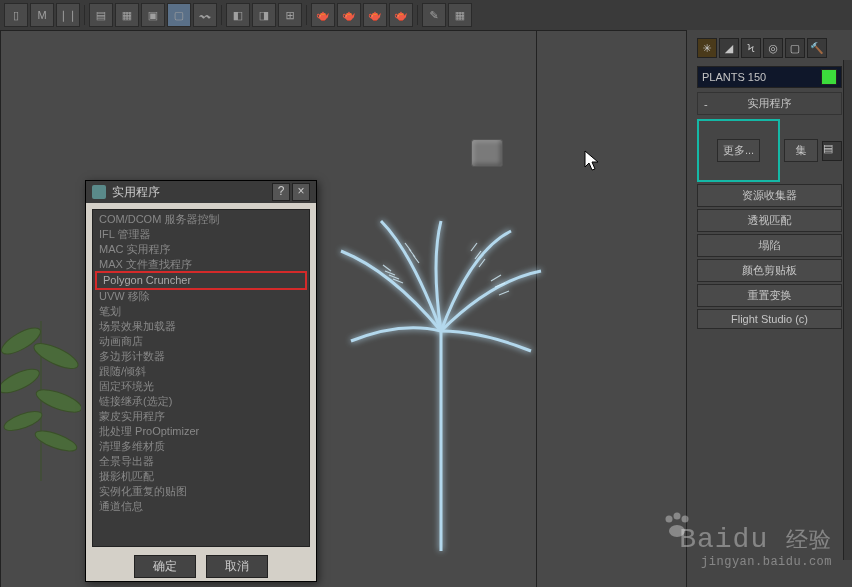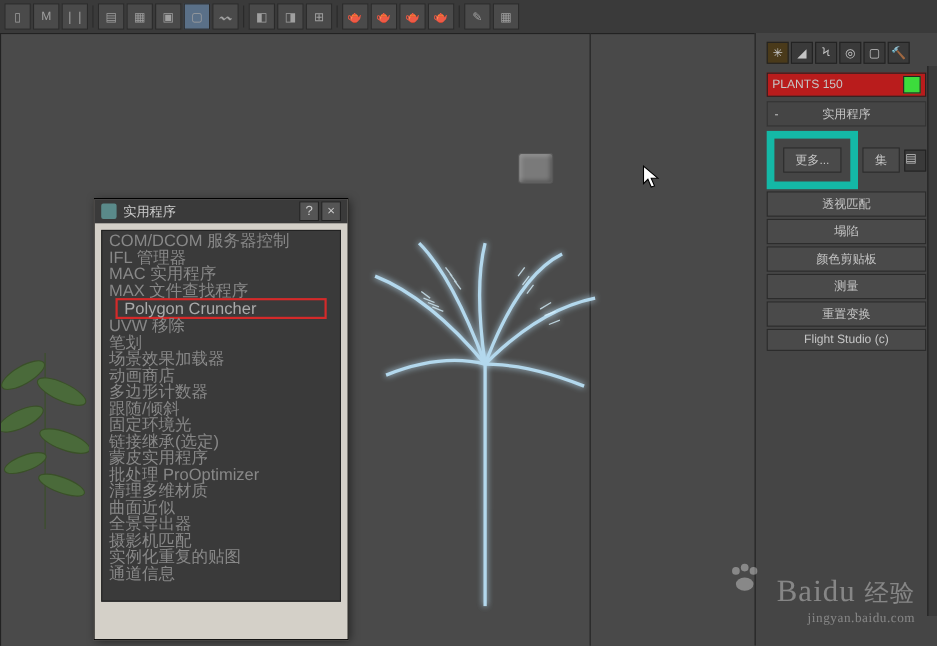--- a/index.html
+++ b/index.html
@@ -8,45 +8,45 @@
   .tb-icon.active{background:#5a7088}
   .tb-sep{width:1px;height:20px;background:#2a2a2a;margin:0 2px}
   .viewport{position:absolute;top:30px;left:0;width:535px;height:557px;background:#4a4a4a;border:1px solid #222}
   .palm-glow{position:absolute;top:180px;left:330px;width:220px;height:350px;pointer-events:none}
   .box3d{position:absolute;top:108px;left:470px;width:30px;height:26px;background:#7a7a7a;border:1px solid #555;border-radius:3px;box-shadow:inset 2px 2px 4px rgba(255,255,255,.2),inset -2px -2px 4px rgba(0,0,0,.3)}
   .plant-left{position:absolute;top:270px;left:0;width:80px;height:180px;pointer-events:none}
   .right-panel{position:absolute;top:30px;right:0;width:166px;height:557px;background:#454545;border-left:1px solid #222;padding:4px 2px;box-sizing:border-box}
   .cmd-row{display:flex;gap:2px;padding:4px 8px}
   .cmd-icon{width:18px;height:18px;background:#3a3a3a;border:1px solid #222;display:flex;align-items:center;justify-content:center}
   .cmd-icon.amber{background:#4a3a1a}
-  .obj-name{margin:4px 8px;padding:2px 4px;background:#b91c1c;border:1px solid #222;display:flex;align-items:center;justify-content:flex-start}
+  .obj-name{margin:4px 8px;padding:2px 4px;background:#0f172a;border:1px solid #222;display:flex;align-items:center;justify-content:flex-start}
   .obj-name .swatch{width:14px;height:14px;background:#3cdc3c;border:1px solid #222;margin-left:auto}
   .rollout-title{text-align:center;padding:3px 0;background:#454545;border:1px solid #333;margin:2px 8px 4px 8px;display:flex;align-items:center;justify-content:center;position:relative}
   .rollout-title .minus{position:absolute;left:6px}
   .btn-row{display:flex;gap:4px;padding:0 8px;margin-bottom:2px;align-items:center}
   .rp-btn{flex:1;text-align:center;padding:3px 0;background:#4a4a4a;border:1px solid #2a2a2a;font-size:11px}
   .rp-btn.full{margin:0 8px 2px 8px}
-  .red-box{border:7px solid #14b8a6;padding:8px}
+  .red-box{border:2px solid #14b8a6;padding:18px}
   .red-box .rp-btn{margin:0}
   .small-icon{width:18px;height:18px;background:#3a3a3a;border:1px solid #222;flex:0 0 auto}
   
   .dialog{position:absolute;top:180px;left:85px;width:230px;height:400px;background:#d4d0c8;border:1px solid #000;box-shadow:2px 2px 8px rgba(0,0,0,.5)}
   .dlg-title{height:22px;background:#3a3a3a;color:#ccc;display:flex;align-items:center;padding:0 6px;font-size:12px}
   .dlg-title .icon{width:14px;height:14px;background:#5a8a8a;margin-right:6px;border-radius:2px}
   .dlg-title .spacer{flex:1}
   .dlg-title .qmark,.dlg-title .close{width:16px;height:16px;background:#555;border:1px solid #222;margin-left:2px;text-align:center;line-height:14px}
   .listbox{margin:6px;height:332px;background:#3a3a3a;border:1px solid #222;overflow:hidden;padding:2px 0}
-  .listbox div{padding:0 6px;line-height:15px;color:#888;font-size:15px;white-space:nowrap}
-  .listbox .hl{border:2px solid #d42a2a;color:#aaa;margin:-1px 12px}
+  .listbox div{padding:0 6px;line-height:15px;color:#888;font-size:11px;white-space:nowrap}
+  .listbox .hl{border:2px solid #d42a2a;color:#aaa;margin:-1px 2px}
   .dlg-btns{display:flex;justify-content:center;gap:10px;padding:2px 0 6px}
   .dlg-btn{width:60px;padding:2px 0;background:#444;color:#ccc;border:1px solid #222;text-align:center;font-size:12px}
   
   .cursor{position:absolute;top:150px;left:584px;width:18px;height:24px;pointer-events:none;z-index:50}
   
-  .wm{position:absolute;right:20px;bottom:18px;color:rgba(255,255,255,.35);text-align:right;font-family:Liberation Serif, serif}
+  .wm{position:absolute;right:20px;bottom:18px;color:rgba(255,255,255,.35);text-align:right;font-family:Liberation Mono, monospace}
   .wm .big{font-size:28px;font-weight:bold;letter-spacing:1px}
   .wm .big span{font-weight:normal}
   .wm .small{font-size:12px;letter-spacing:.5px}
   .paw{position:absolute;right:160px;bottom:48px;opacity:.35}
   
   .scroll-stub{position:absolute;right:0;top:60px;width:8px;height:500px;background:#3a3a3a;border-left:1px solid #222}
 </style>
 </head>
 <body>
 
@@ -135,24 +135,24 @@
     <span class="minus">-</span>
     <span>实用程序</span>
   </div>
   <div class="btn-row">
     <div class="red-box" style="flex:1">
       <div class="rp-btn">更多...</div>
     </div>
     <div class="rp-btn" style="flex:0 0 32px">集</div>
     <div class="small-icon">▤</div>
   </div>
+  <div class="rp-btn full">资源收集器</div>
   <div class="rp-btn full">透视匹配</div>
   <div class="rp-btn full">塌陷</div>
   <div class="rp-btn full">颜色剪贴板</div>
-  <div class="rp-btn full">测量</div>
   <div class="rp-btn full">重置变换</div>
   <div class="rp-btn full">Flight Studio (c)</div>
 </div>
 <div class="scroll-stub"></div>
 
 <div class="dialog">
   <div class="dlg-title">
     <span class="icon"></span>
     <span>实用程序</span>
     <span class="spacer"></span>
@@ -169,26 +169,29 @@
       <div>笔划</div>
       <div>场景效果加载器</div>
       <div>动画商店</div>
       <div>多边形计数器</div>
       <div>跟随/倾斜</div>
       <div>固定环境光</div>
       <div>链接继承(选定)</div>
       <div>蒙皮实用程序</div>
       <div>批处理 ProOptimizer</div>
       <div>清理多维材质</div>
-      <div>曲面近似</div>
       <div>全景导出器</div>
       <div>摄影机匹配</div>
       <div>实例化重复的贴图</div>
       <div>通道信息</div>
     </div>
+  <div class="dlg-btns">
+    <div class="dlg-btn">确定</div>
+    <div class="dlg-btn">取消</div>
+  </div>
 </div>
 
 <svg class="cursor" viewBox="0 0 18 24">
   <path d="M1 1 L1 17 L5 13 L8 20 L11 19 L8 12 L14 12 Z" fill="#fff" stroke="#000" stroke-width="1"></path>
 </svg>
 
 <svg class="paw" width="30" height="28" viewBox="0 0 30 28">
   <g fill="#fff">
     <circle cx="7" cy="8" r="3.5"></circle>
       <circle cx="15" cy="5" r="3.5"></circle>

